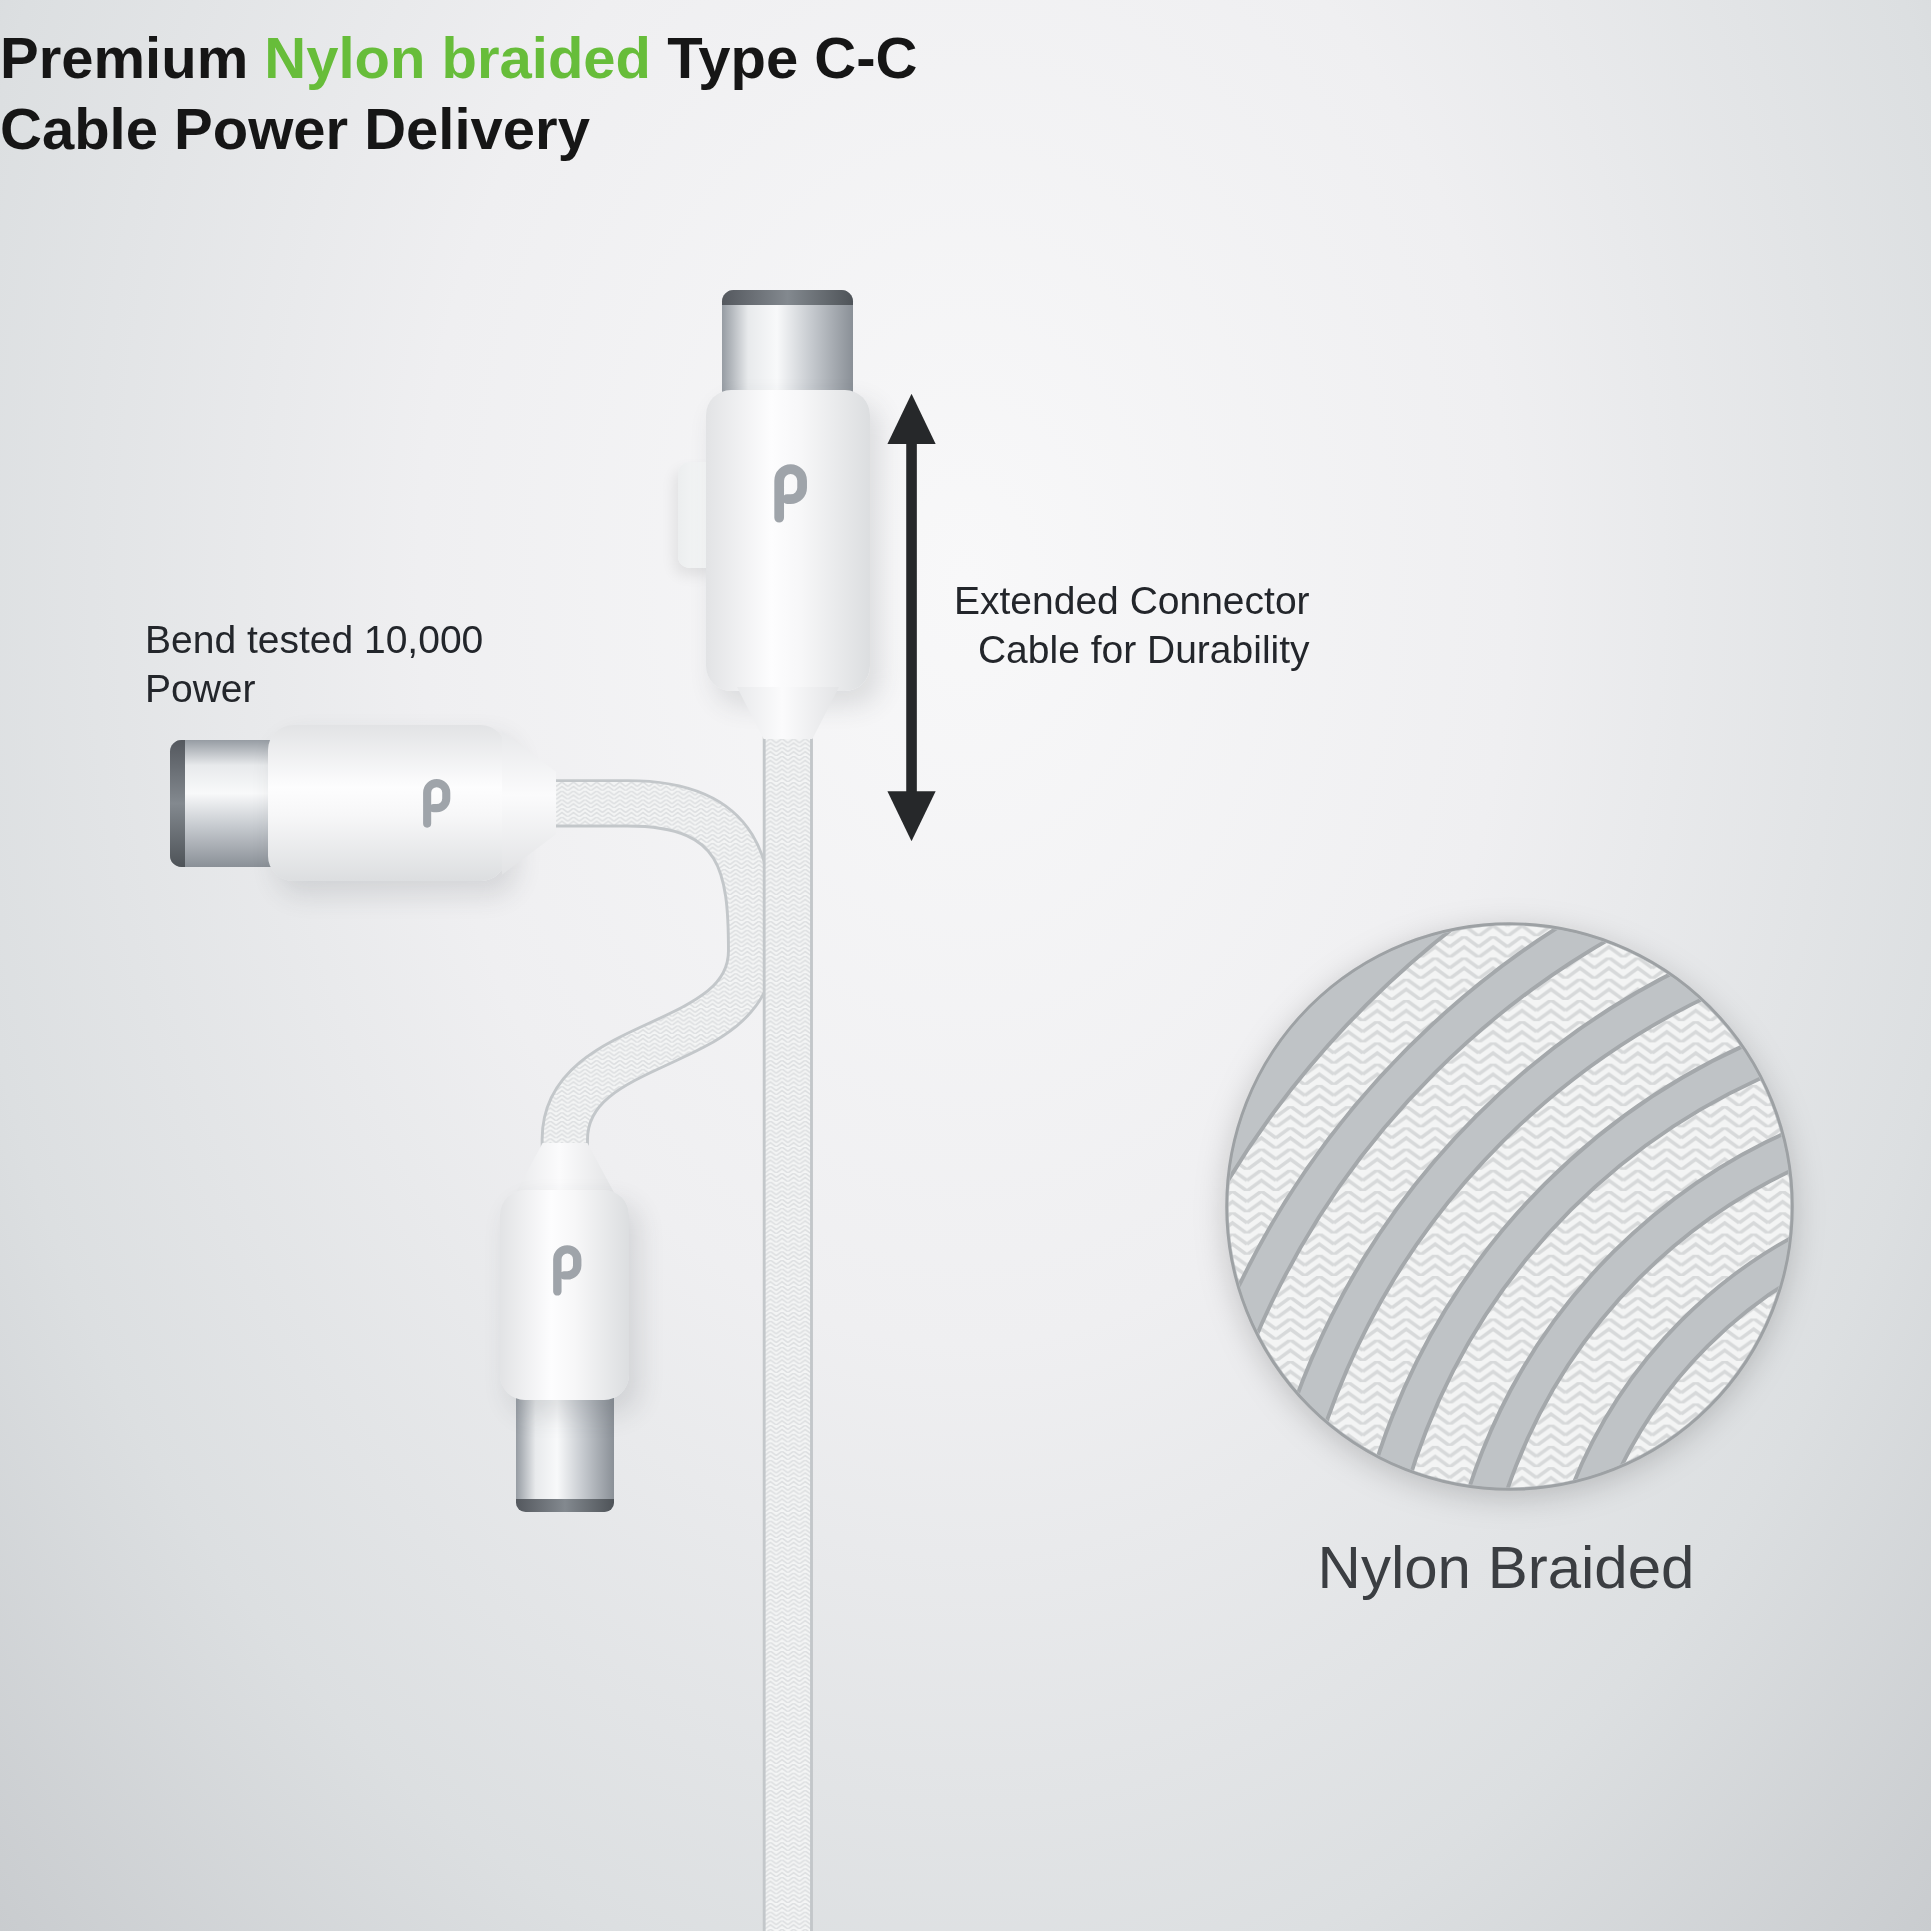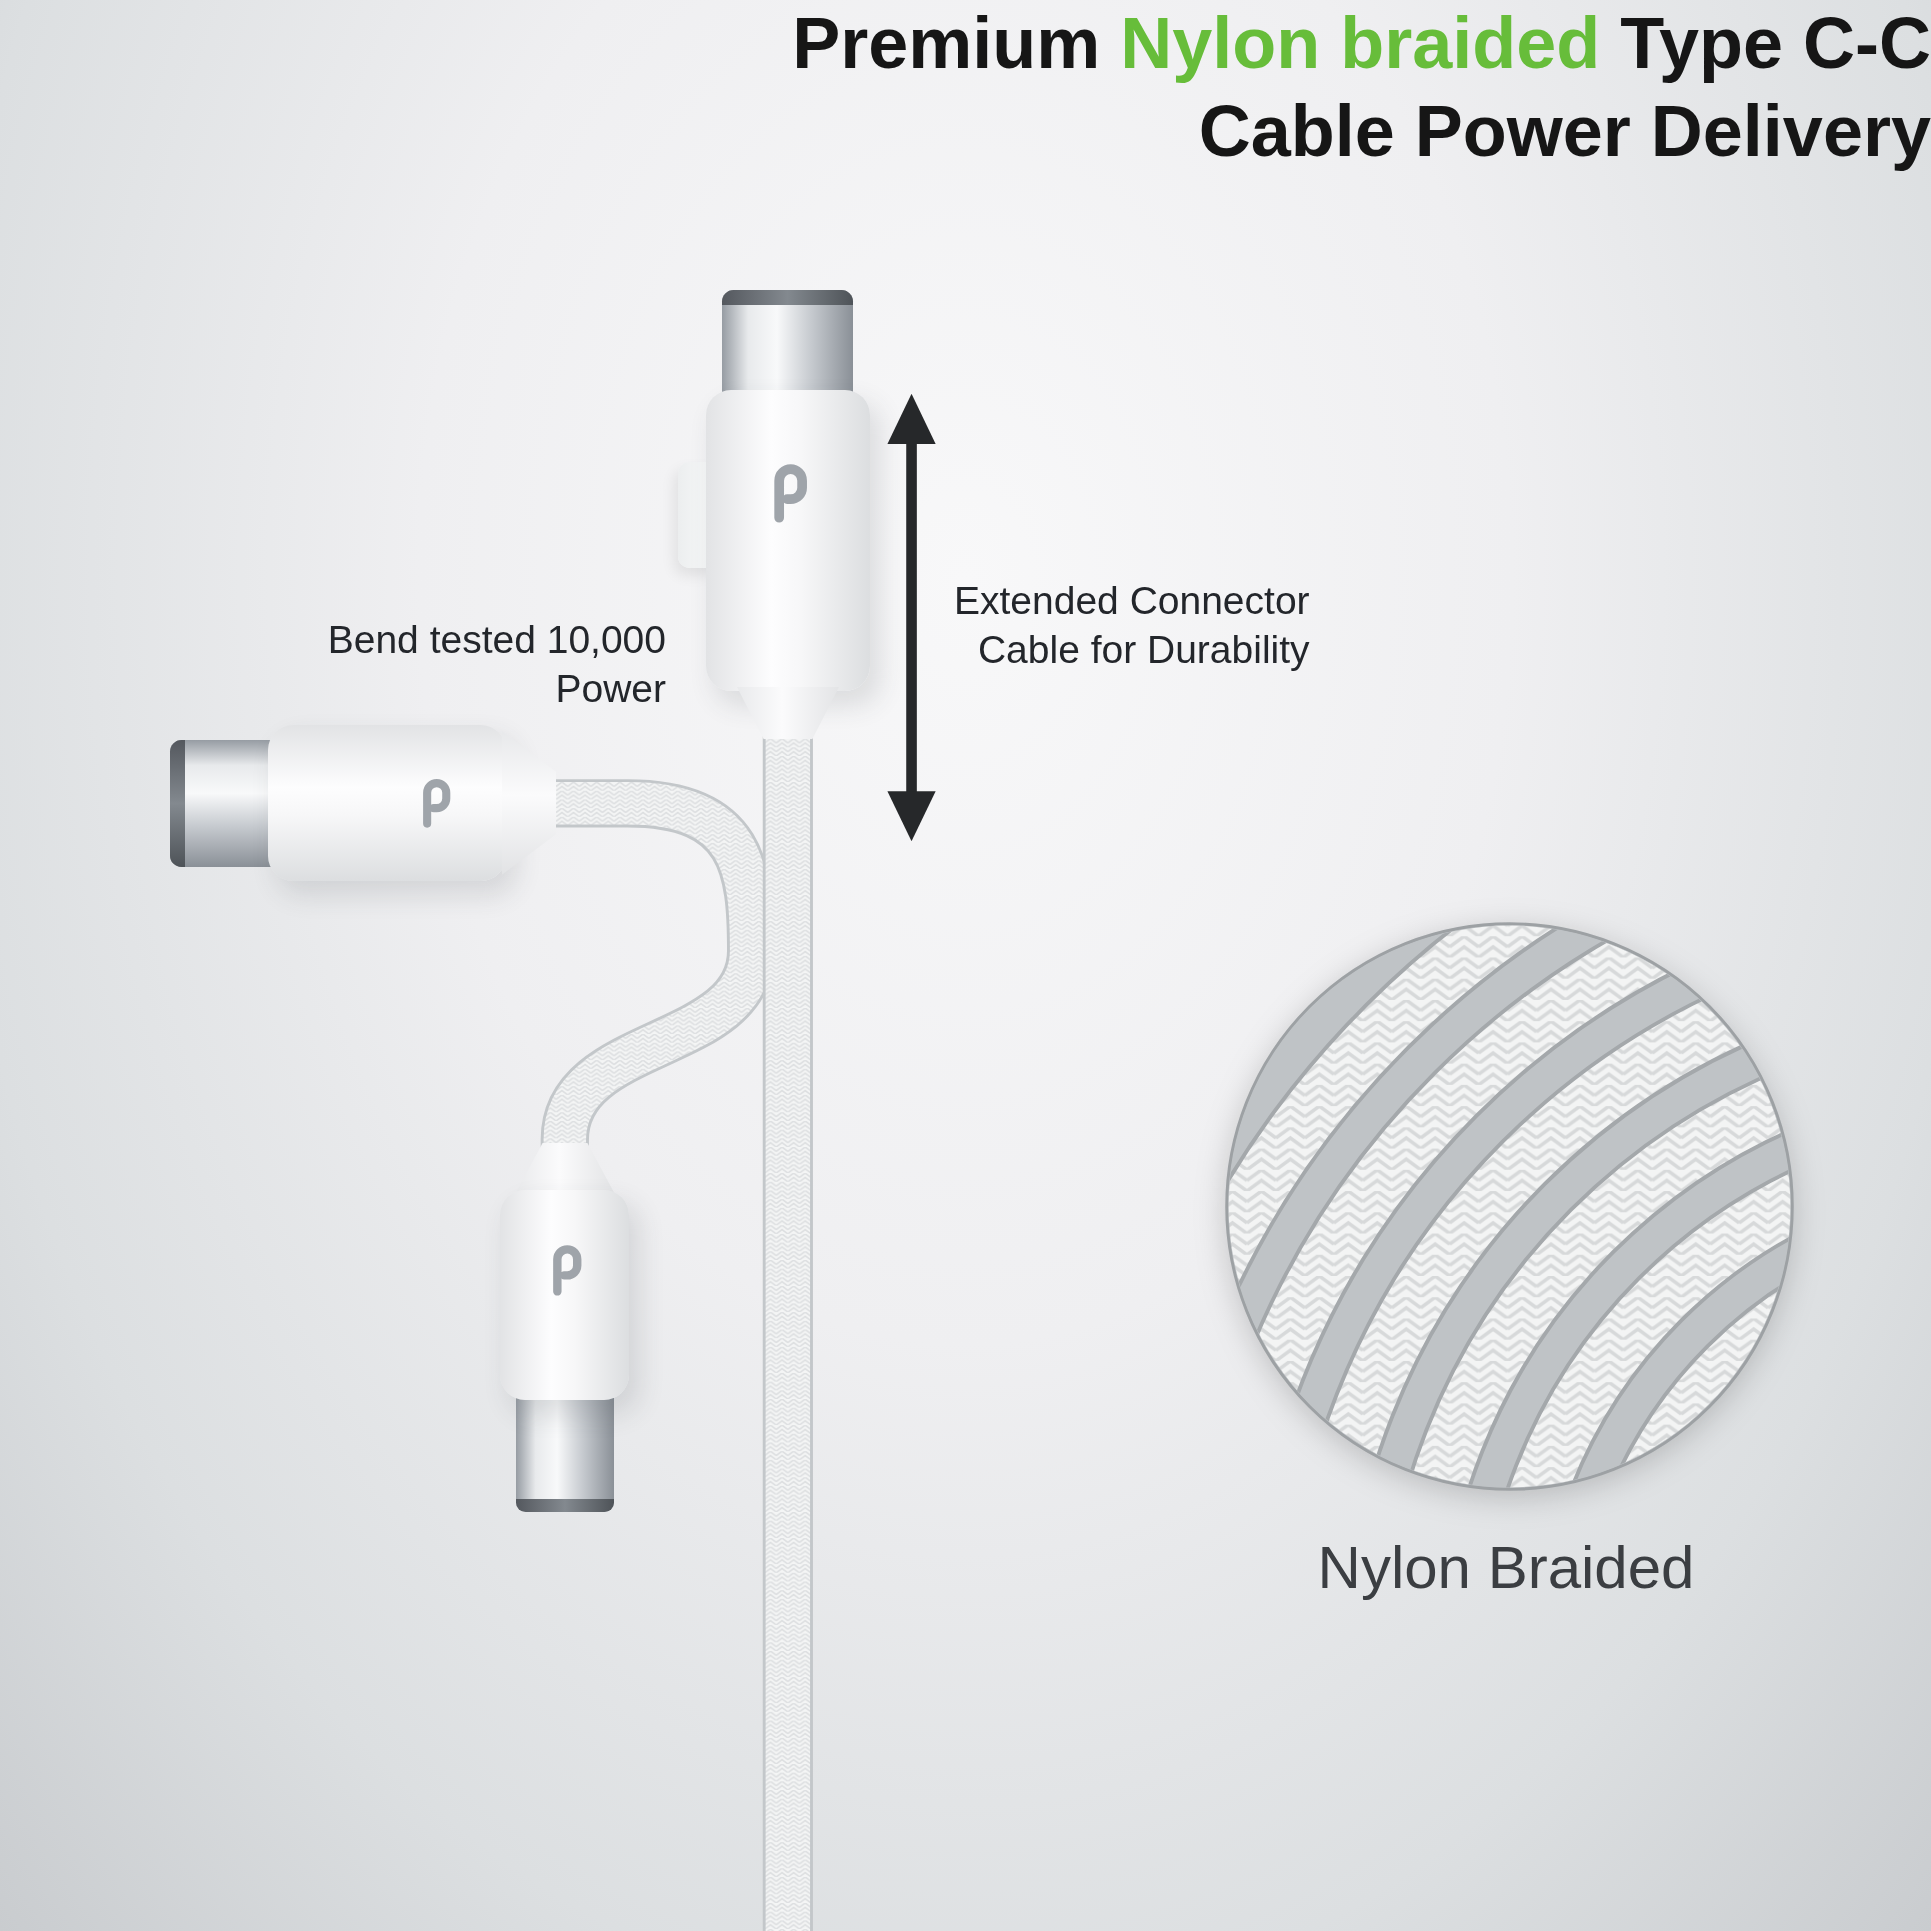--- a/index.html
+++ b/index.html
@@ -3,27 +3,27 @@
 <meta charset="utf-8">
 <style>
   html,body{margin:0;padding:0;}
   .stage{
     position:relative;width:1931px;height:1931px;overflow:hidden;
     background:radial-gradient(ellipse at 50% 30%, #f8f8f9 0%, #efeff1 40%, #dcdfe1 75%, #c9cccf 100%);
     font-family:"Liberation Sans", sans-serif;
   }
   
   .title{
-    position:absolute;top:0;left:0;width:100%;text-align:right;
-    font-weight:800;font-size:72px;line-height:1.22;color:#161616;letter-spacing:0;
+    position:absolute;top:23px;left:0;width:100%;text-align:left;
+    font-weight:800;font-size:58px;line-height:1.22;color:#161616;letter-spacing:0;
   }
   .title .hl{color:#67bd3a;}
   
   .note{position:absolute;color:#23262b;font-size:39px;line-height:1.25;font-weight:500;z-index:7;}
-  .note-bend{left:145px;top:616px;width:521px;text-align:right;}
+  .note-bend{left:145px;top:616px;width:521px;text-align:left;}
   .note-sleeve{left:954px;top:577px;text-align:right;}
   .mag-label{position:absolute;left:1149px;top:1533px;width:714px;text-align:center;
     font-size:60px;color:#3b3e42;font-weight:500;z-index:7;}
   
   .cables{position:absolute;left:0;top:0;z-index:1;}
   
   .tip{position:absolute;z-index:3;}
   .tip-v{background:linear-gradient(90deg,#969ca3 0%,#e8eaec 20%,#f8f9fa 42%,#c6cacf 68%,#8a9097 100%);}
   .tip-h{background:linear-gradient(180deg,#969ca3 0%,#e8eaec 20%,#f8f9fa 42%,#c6cacf 68%,#8a9097 100%);}
   .tip-top{left:722px;top:290px;width:131px;height:108px;border-radius:11.6px 11.6px 0 0;}

